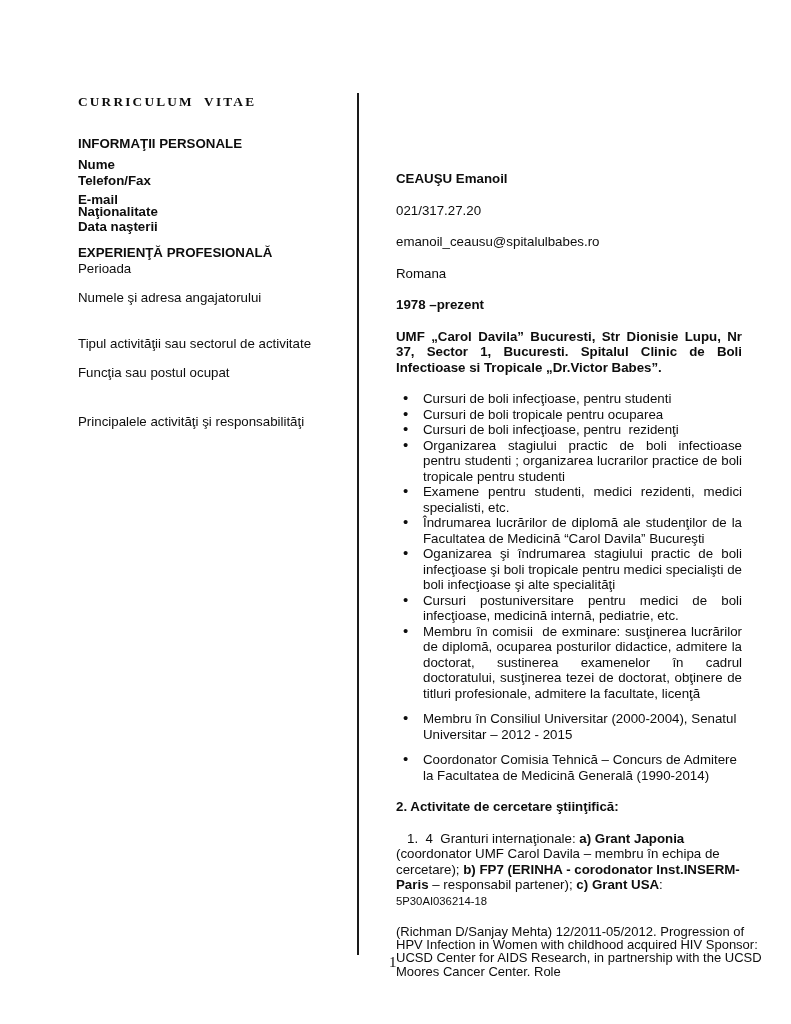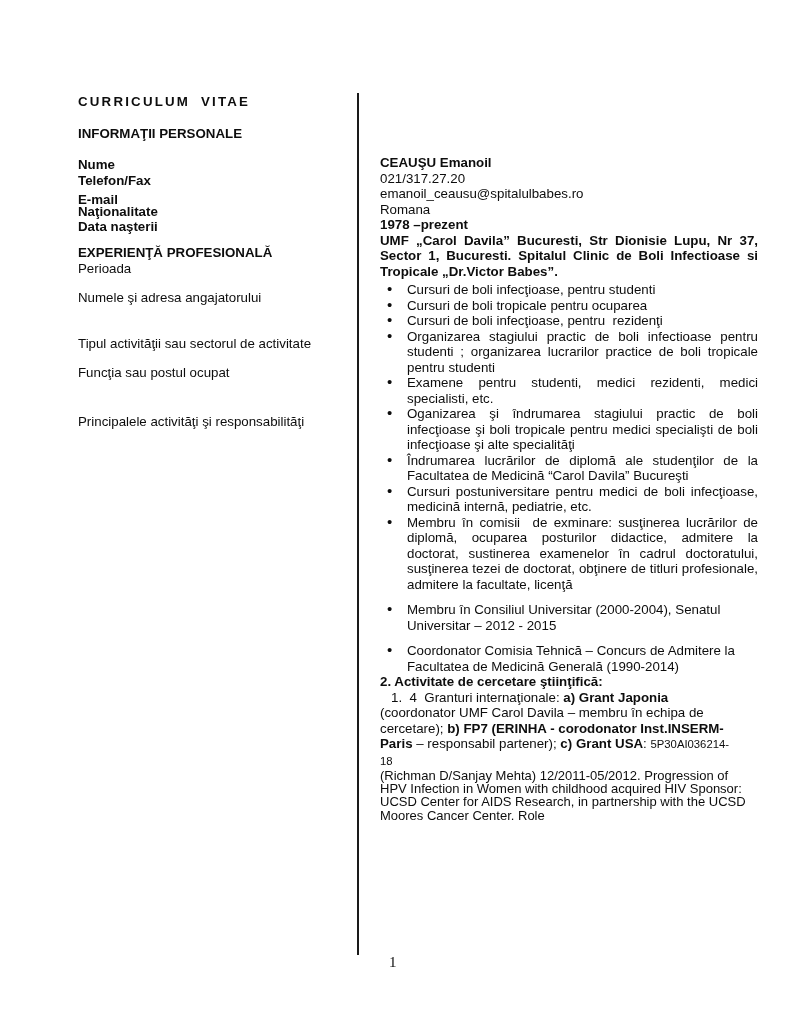--- a/index.html
+++ b/index.html
@@ -23,25 +23,25 @@
     position: absolute;
     left: 357px;
     top: 93px;
     width: 1.5px;
     height: 862px;
     background: #1a1a1a;
   }
 
   
   .lbl { position: absolute; left: 78px; white-space: nowrap; }
-  .lbl.title { letter-spacing: 2.2px; word-spacing: 5px; }
+  .lbl.title { letter-spacing: 2.2px; word-spacing: 5px; font-family: Liberation Serif, serif; }
 
   
   .right { position: absolute; left: 380px; top: 155px; width: 378px; }
-  .right p, .right ul, .right div { margin: 0; padding: 0; }
+  .right p, .right ul, .right div { margin: 16px; padding: 0; }
 
   .period      { margin-top: 13px; }
   .employer    { margin-top: 14px; }
   .didactic    { margin-top: 15px; }
 
   .prof-heading { margin-top: 10px; }
   .prof-heading .l1 { padding-left: 5px; text-align: justify; text-align-last: justify; }
 
   ul.bullets { margin-top: 3px; list-style: none; }
   ul.bullets li { position: relative; padding-left: 27px; }
@@ -68,21 +68,21 @@
   }
 </style>
 </head>
 <body>
 
 <div class="page">
 
   <div class="divider"></div>
 
   <div class="lbl b title" style="top:94px">CURRICULUM VITAE</div>
-  <div class="lbl b" style="top:126px">INFORMAŢII PERSONALE</div>
+  <div class="lbl b" style="top:136px">INFORMAŢII PERSONALE</div>
   <div class="lbl b" style="top:157px">Nume</div>
   <div class="lbl b" style="top:172.5px">Telefon/Fax</div>
   <div class="lbl b" style="top:192px">E-mail</div>
   <div class="lbl b" style="top:203.5px">Naţionalitate</div>
   <div class="lbl b" style="top:219px">Data naşterii</div>
   <div class="lbl b" style="top:245px">EXPERIENŢĂ PROFESIONALĂ</div>
   <div class="lbl" style="top:260.5px">Perioada</div>
   <div class="lbl" style="top:290px">Numele şi adresa angajatorului</div>
   <div class="lbl" style="top:336px">Tipul activităţii sau sectorul de activitate</div>
   <div class="lbl" style="top:365px">Funcţia sau postul ocupat</div>
@@ -100,22 +100,22 @@
     <p class="b just employer">UMF „Carol Davila” Bucuresti, Str Dionisie Lupu, Nr 37, Sector 1, Bucuresti. Spitalul Clinic de Boli Infectioase si Tropicale „Dr.Victor Babes”.</p>
 
 
 
     <ul class="bullets">
       <li class="just">Cursuri de boli infecţioase, pentru studenti</li>
       <li class="just">Cursuri de boli tropicale pentru ocuparea</li>
       <li class="just">Cursuri de boli infecţioase, pentru &nbsp;rezidenţi</li>
       <li class="just">Organizarea stagiului practic de boli infectioase pentru studenti ; organizarea lucrarilor practice de boli tropicale pentru studenti</li>
       <li class="just">Examene pentru studenti, medici rezidenti, medici specialisti, etc.</li>
+      <li class="just">Îndrumarea lucrărilor de diplomă ale studenţilor de la Facultatea de Medicină “Carol Davila” Bucureşti</li>
       <li class="just">Oganizarea şi îndrumarea stagiului practic de boli infecţioase şi boli tropicale pentru medici specialişti de boli infecţioase şi alte specialităţi</li>
-      <li class="just">Îndrumarea lucrărilor de diplomă ale studenţilor de la Facultatea de Medicină “Carol Davila” Bucureşti</li>
       <li class="just">Cursuri postuniversitare pentru medici de boli infecţioase, medicină internă, pediatrie, etc.</li>
       <li class="just">Membru în comisii &nbsp;de exminare: susţinerea lucrărilor de diplomă, ocuparea posturilor didactice, admitere la doctorat, sustinerea examenelor în cadrul doctoratului, susţinerea tezei de doctorat, obţinere de titluri profesionale, admitere la facultate, licenţă</li>
       <li class="sep">Membru în Consiliul Universitar (2000-2004), Senatul Universitar – 2012 - 2015</li>
       <li class="sep">Coordonator Comisia Tehnică – Concurs de Admitere la Facultatea de Medicină Generală (1990-2014)</li>
     </ul>
 
     <div class="b research-heading">2. Activitate de cercetare ştiinţifică:</div>
 
     <p class="grant"><span>&nbsp;&nbsp;&nbsp;1. &nbsp;4 &nbsp;Granturi internaţionale: </span><span class="b">a) Grant Japonia</span><span> (coordonator UMF Carol Davila – membru în echipa de cercetare); </span><span class="b">b) FP7 (ERINHA - corodonator Inst.INSERM-Paris</span><span> – responsabil partener); </span><span class="b">c) Grant USA</span><span>: </span><span class="code">5P30AI036214-18</span></p>
 

